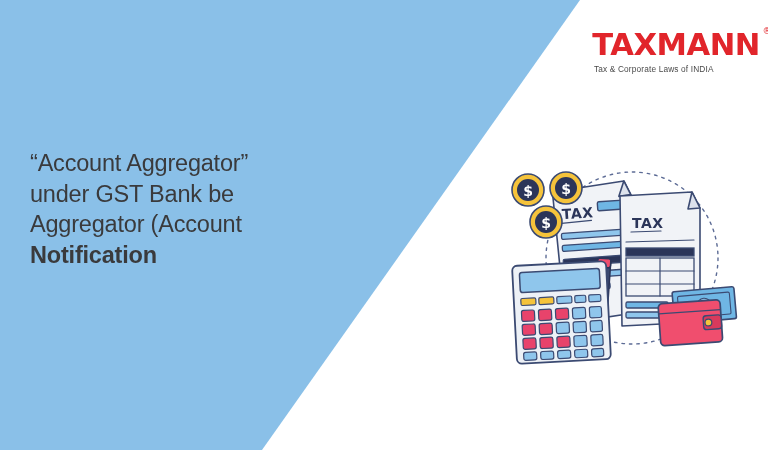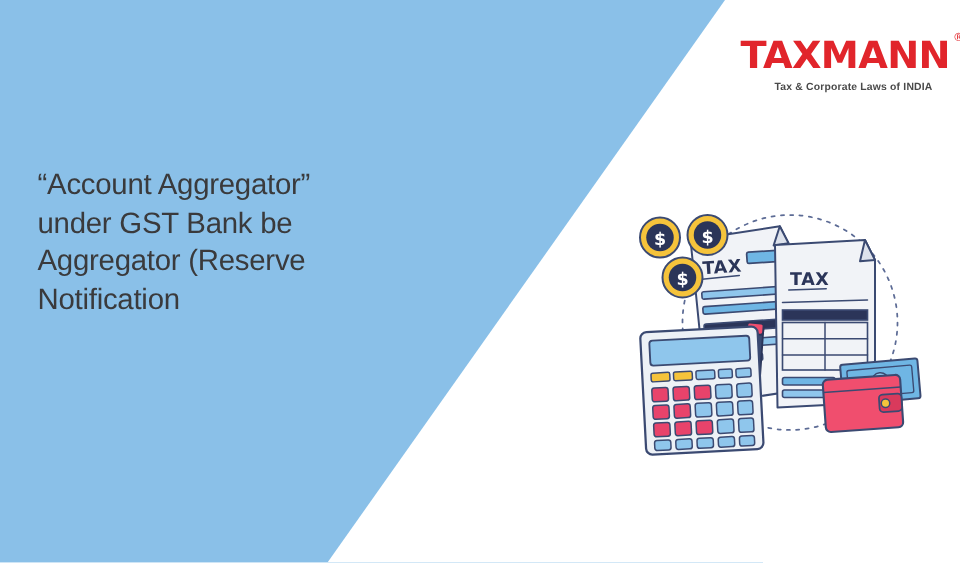--- a/index.html
+++ b/index.html
@@ -30,43 +30,43 @@
     width: 768px;
     height: 450px;
     background: #8AC0E8;
     clip-path: polygon(0 0, 580px 0, 262px 450px, 0 450px);
   }
 
   
   .headline {
     position: absolute;
     left: 30px;
-    top: 132px;
+    top: 148px;
     width: 340px;
     color: #3A3A3C;
     font-size: 23.5px;
     line-height: 30.5px;
     letter-spacing: -0.2px;
     font-weight: 400;
   }
   .headline .line {
     display: block;
     white-space: nowrap;
   }
   .headline .line.bold {
-    font-weight: 400;
+    font-weight: 700;
   }
 
   
   .logo {
     position: absolute;
     right: 22px;
     top: 30px;
     width: 152px;
-    text-align: right;
+    text-align: left;
     user-select: none;
   }
   .logo-wordmark {
     position: relative;
     display: inline-block;
     color: #E1252B;
     font-size: 30px;
     font-weight: 700;
     letter-spacing: -0.5px;
     line-height: 1;
@@ -79,21 +79,21 @@
     right: -11px;
     font-size: 9px;
     font-weight: 400;
     color: #E1252B;
     line-height: 1;
   }
   .logo-tagline {
     margin-top: 5px;
     color: #4A4A4A;
     font-size: 8.3px;
-    font-weight: 700;
+    font-weight: 400;
     letter-spacing: 0.15px;
     line-height: 1;
     white-space: nowrap;
   }
 
   
   .illustration {
     position: absolute;
     left: 490px;
     top: 148px;
@@ -109,21 +109,21 @@
 </head>
 <body>
 
 <div class="banner">
 
   <div class="blue-panel"></div>
 
   <div class="headline">
     <span class="line">“Account Aggregator”</span>
     <span class="line">under GST Bank be</span>
-    <span class="line">Aggregator (Reserve</span>
+    <span class="line">Aggregator (Account</span>
     <span class="line bold">Notification</span>
   </div>
 
   <div class="logo">
     <div class="logo-wordmark">
       <span>TAXMANN</span>
       <span class="logo-reg">®</span>
     </div>
     <div class="logo-tagline">Tax &amp; Corporate Laws of INDIA</div>
   </div>

